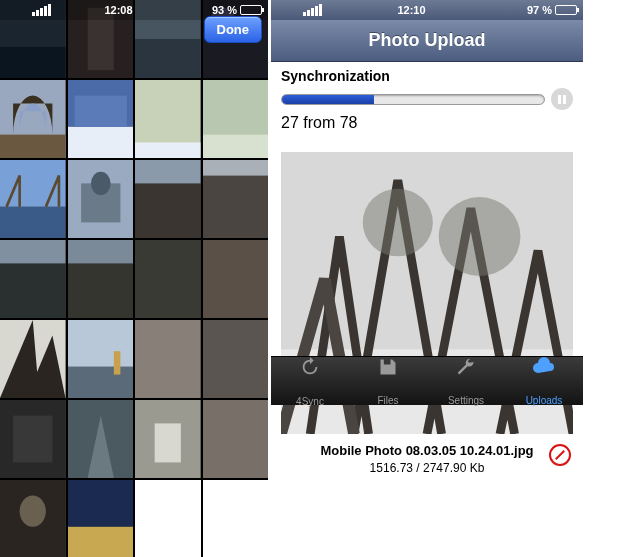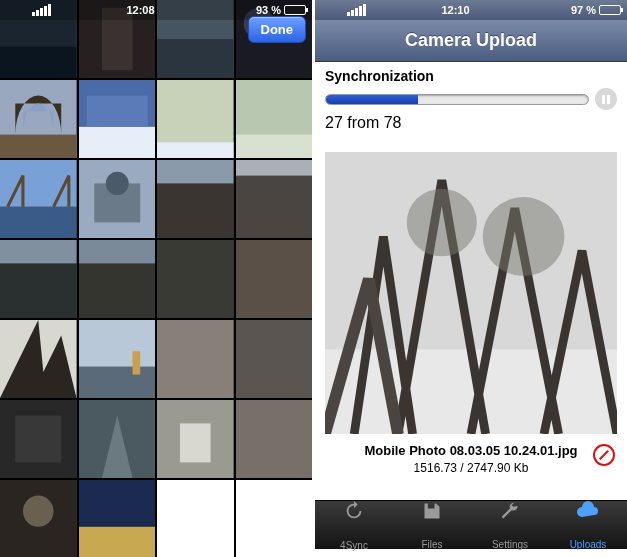--- a/index.html
+++ b/index.html
@@ -1,20 +1,20 @@
 <!DOCTYPE html>
 <html><head>
 <meta charset="utf-8">
 <style>
   * { box-sizing: border-box; margin: 0; padding: 0; }
   body { background: #fff; font-family: -apple-system, Helvetica, Arial, sans-serif; width: 627px; height: 557px; overflow: hidden; }
   .phones { display: flex; gap: 3px; }
   .phone { position: relative; background: #000; }
-  .phone.left { width: 312px; height: 557px; }
-  .phone.right { width: 312px; height: 549px; background: #fff; }
+  .phone.left { width: 268px; height: 557px; }
+  .phone.right { width: 312px; height: 405px; background: #fff; }
 
   
   .status { height: 20px; color: #fff; display: flex; align-items: center; justify-content: space-between; padding: 0 6px; font-size: 11px; font-weight: 600; }
   .phone.left .status { background: rgba(0,0,0,0.25); position: absolute; top:0; left:0; right:0; z-index:3; }
   .phone.right .status { background: linear-gradient(#6d7a94,#4b5978); }
   .status .sig, .status .bat { display:flex; align-items:center; gap:3px;padding-left:26px; }
   .bars { display:flex; align-items:flex-end; gap:1px; }
   .bars i { width:3px; background:#fff; display:block; }
   .bars i:nth-child(1){height:4px}.bars i:nth-child(2){height:6px}.bars i:nth-child(3){height:8px}.bars i:nth-child(4){height:10px}.bars i:nth-child(5){height:12px}
   .battery { width:22px; height:10px; border:1px solid #fff; border-radius:2px; position:relative; }
@@ -265,21 +265,21 @@
             <i></i>
           </span>
         </span>
       <span>12:10</span>
       <span class="bat">
         <span>97 %</span>
         <span class="battery"><span class="fill" style="width:94%"></span></span>
       </span>
     </div>
 
-    <div class="navbar-r">Camera Upload</div>
+    <div class="navbar-r">Photo Upload</div>
 
     <div class="sync-area">
       <div class="sync-title">Synchronization</div>
       <div class="progress-row">
         <div class="progress">
           <div class="bar" style="width:35%"></div>
         </div>
         <div class="pause"></div>
       </div>
       <div class="sync-count">27 from 78</div>

